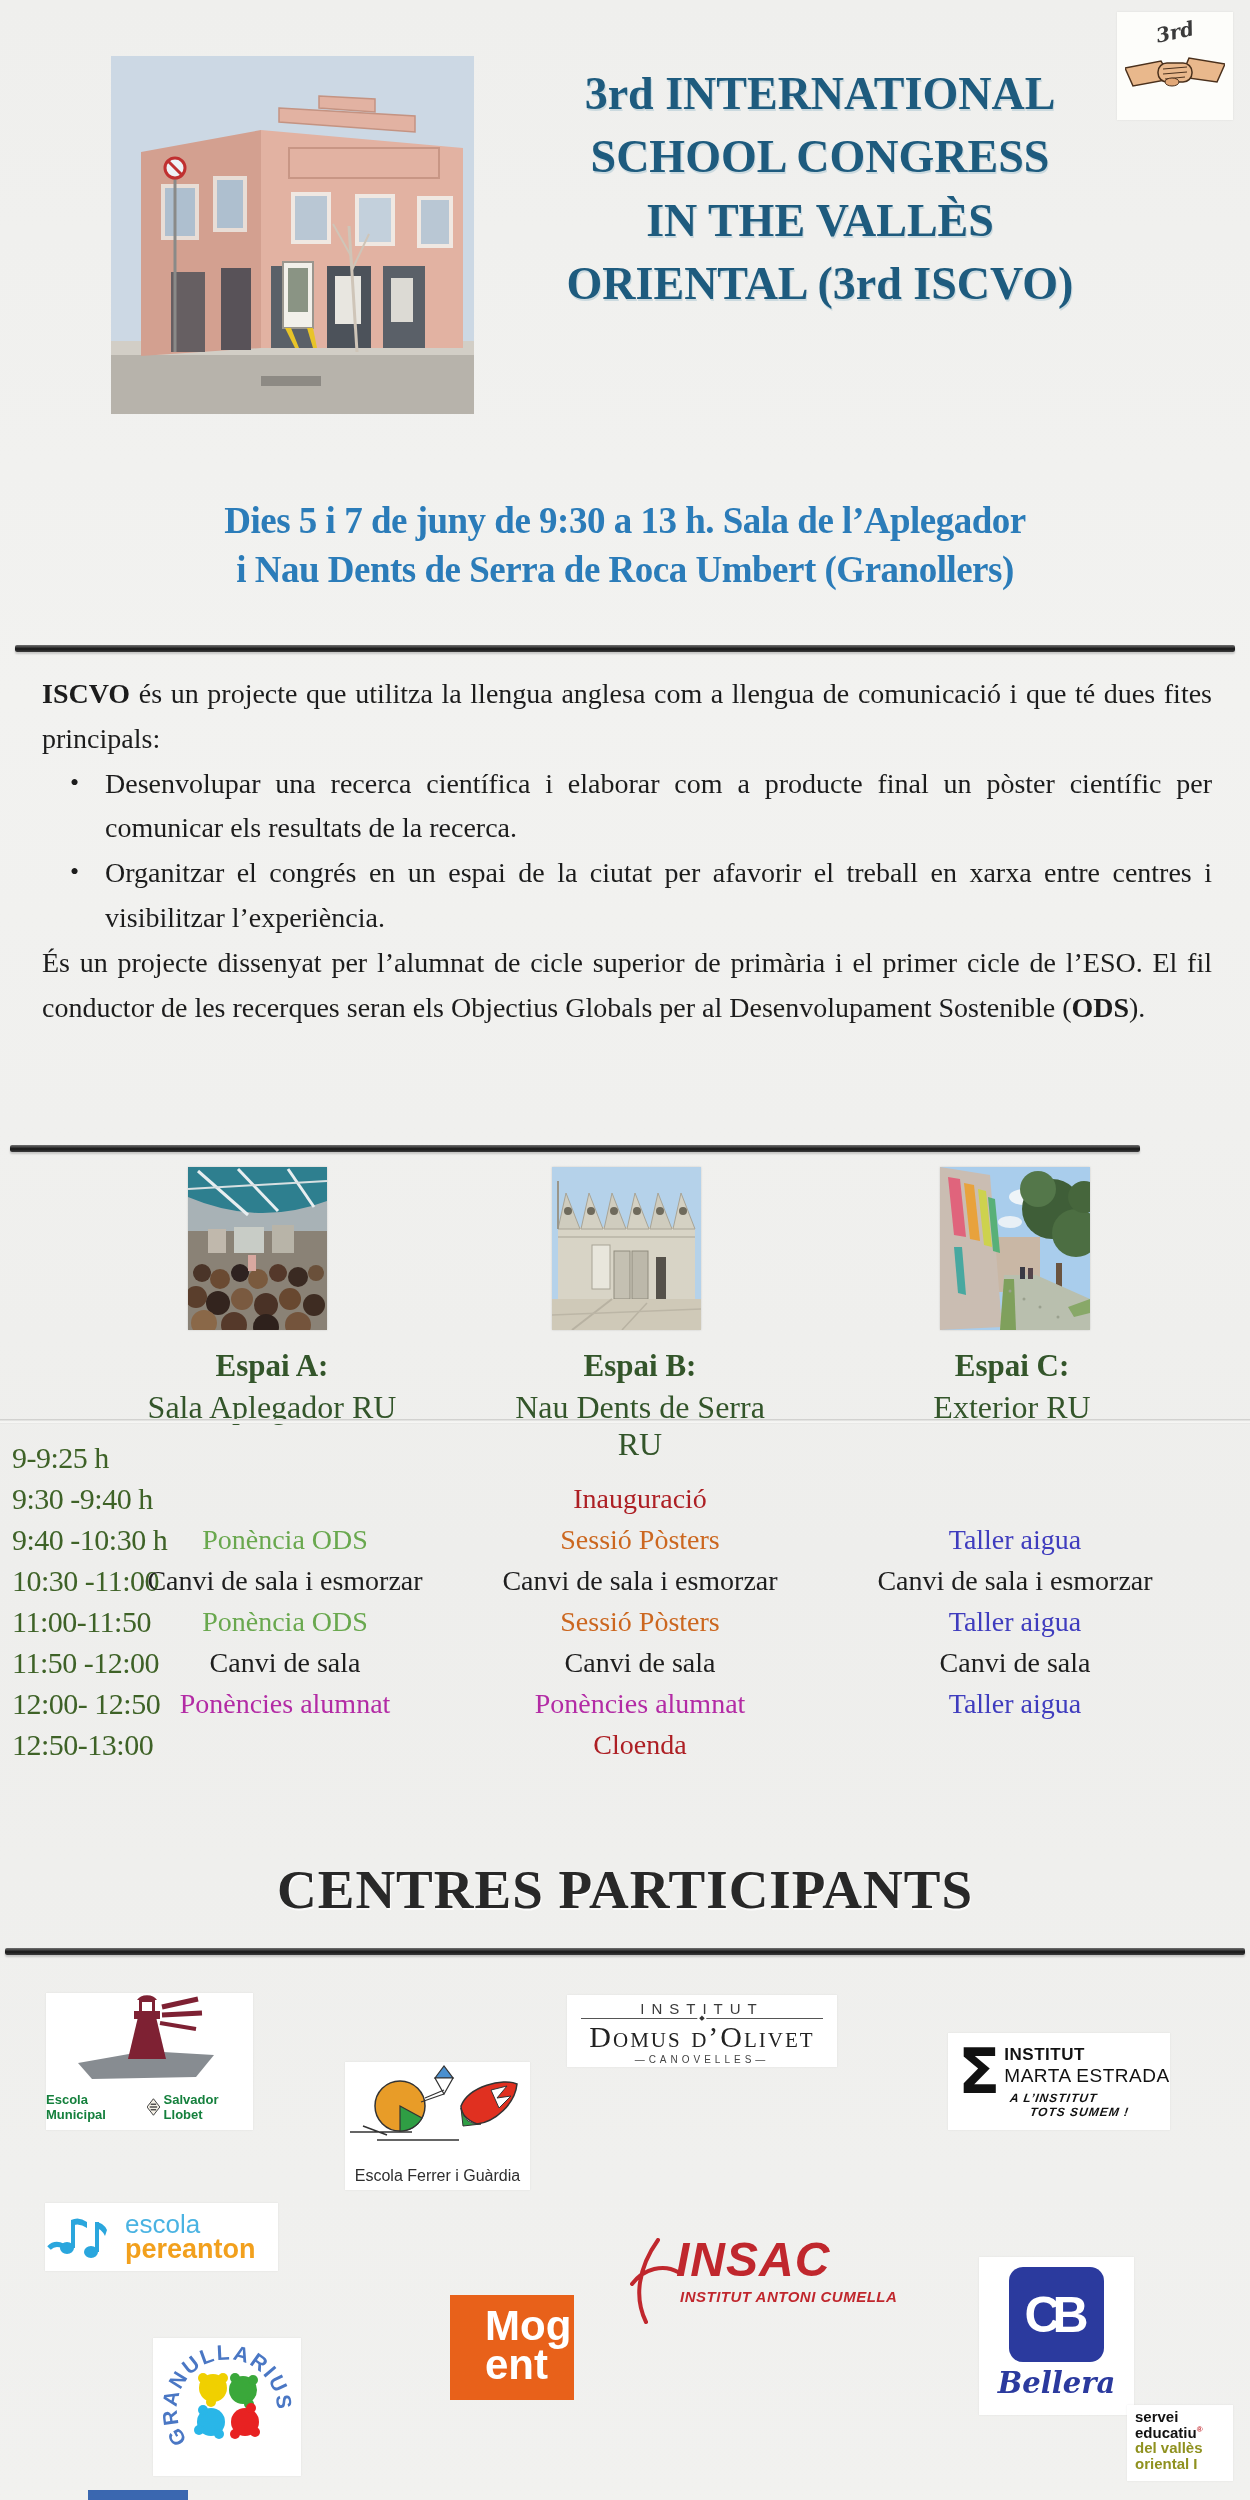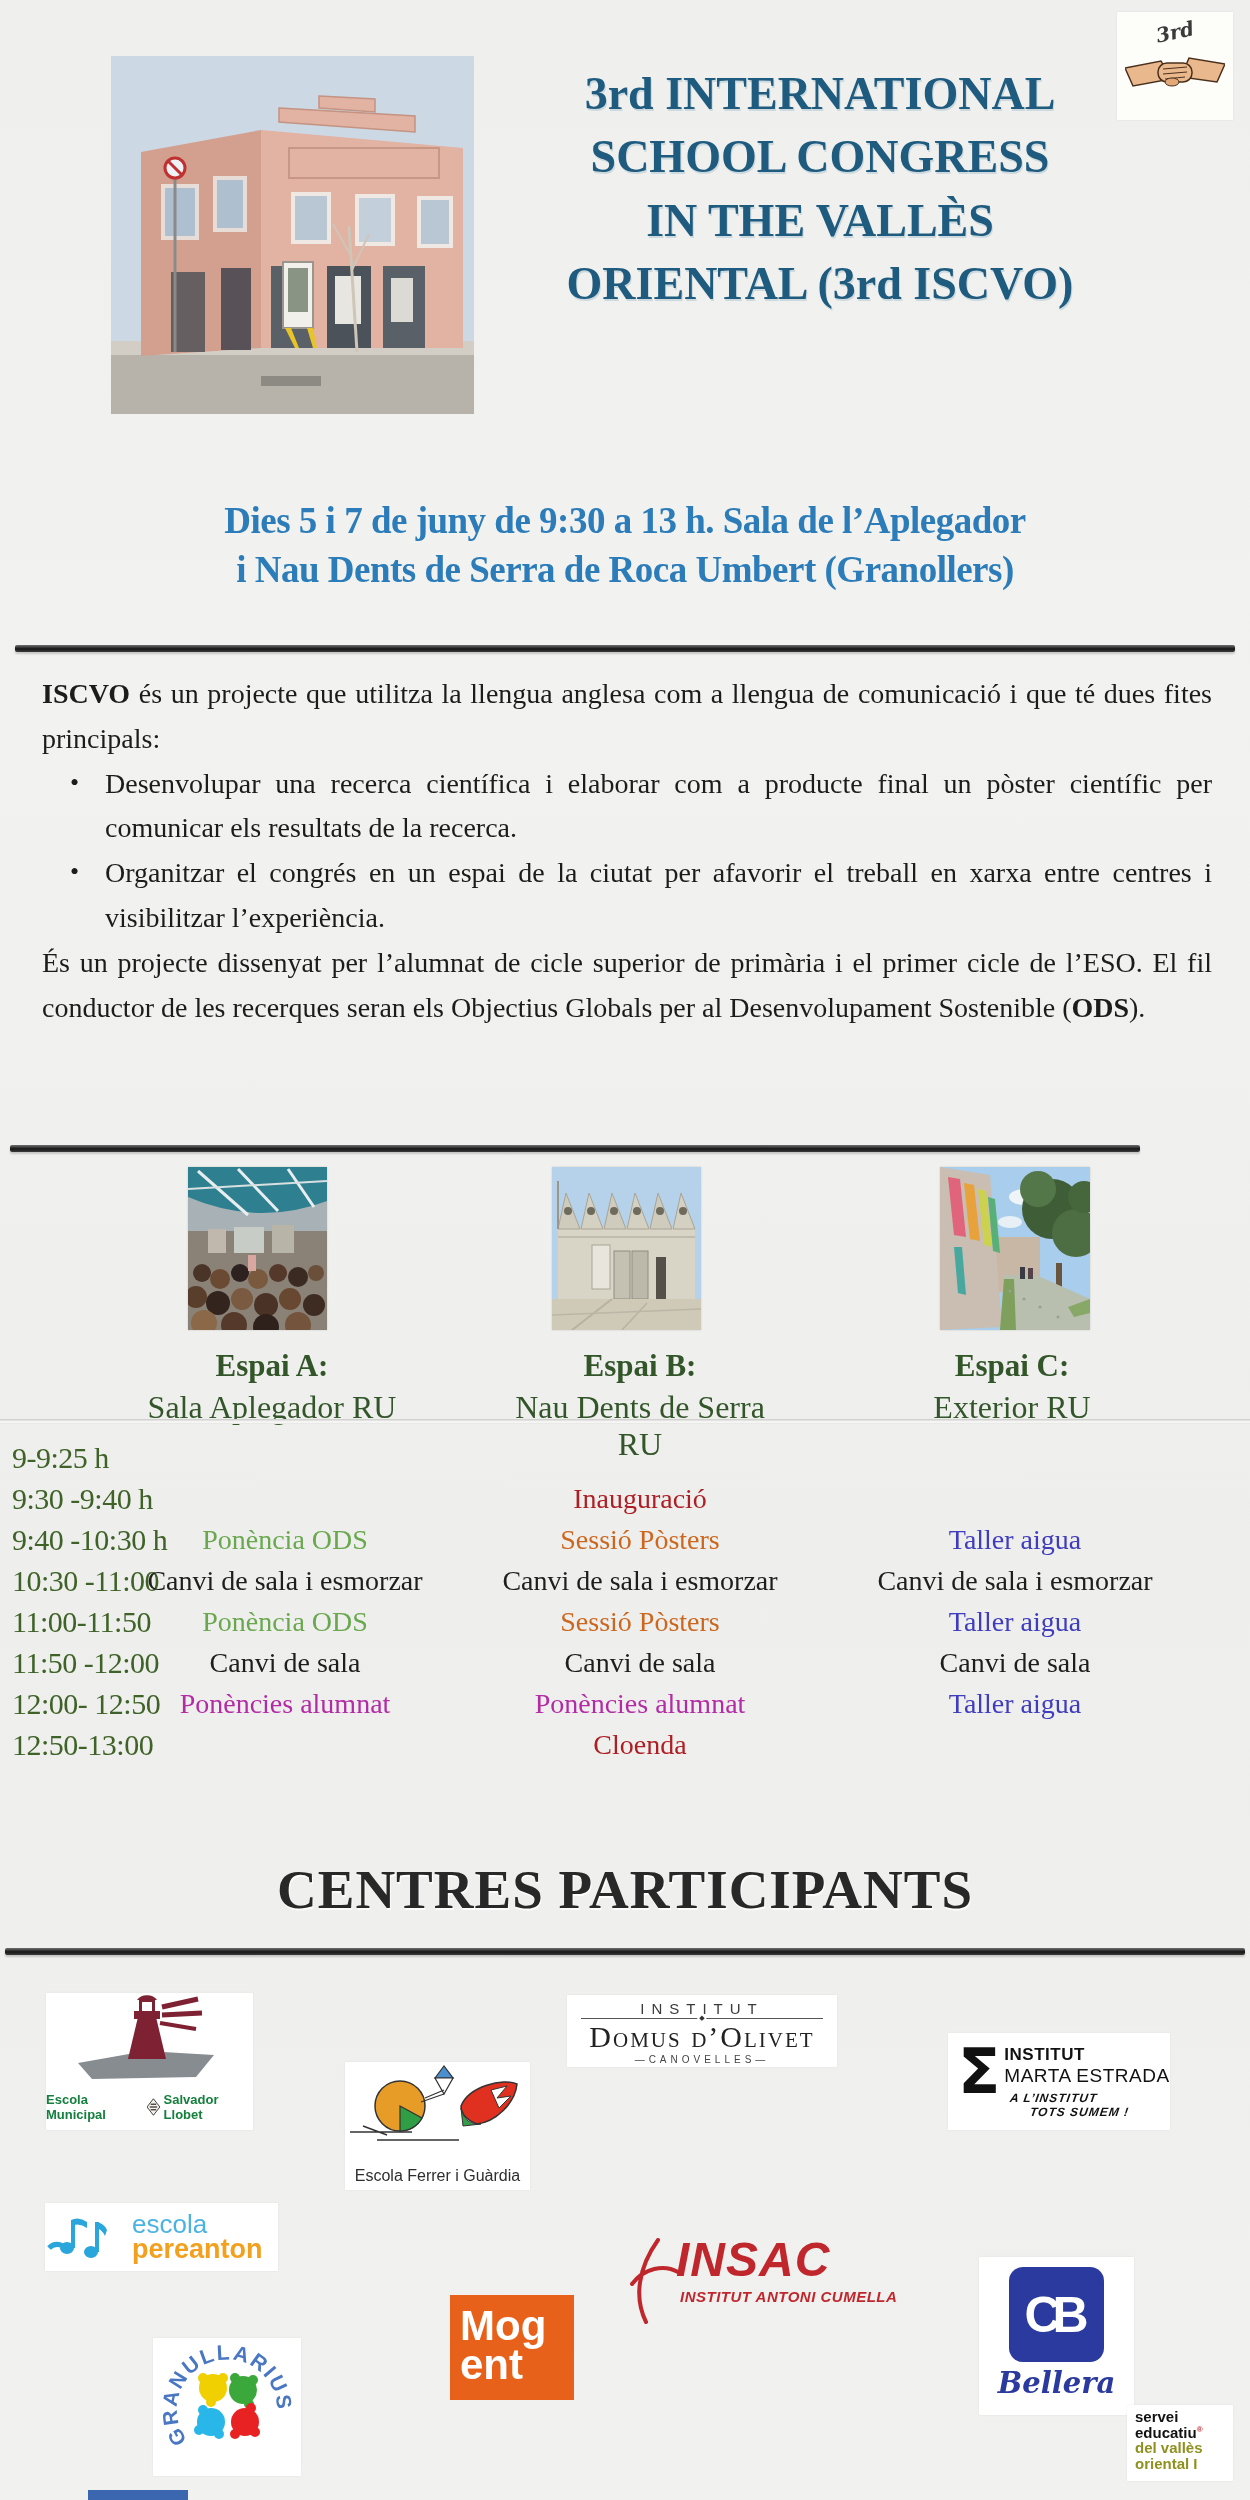--- a/index.html
+++ b/index.html
@@ -92,27 +92,27 @@
     line-height:1;margin:8px 4px 0 10px;}
   #marta-right{margin-top:12px;font-family:"Liberation Sans",sans-serif;color:#111;}
   #marta-l1{font-size:17px;font-weight:bold;letter-spacing:.5px;}
   #marta-l2{font-size:19px;font-weight:normal;letter-spacing:.5px;}
   .marta-tag{font-size:12px;font-style:italic;font-weight:bold;transform:skewX(-8deg);
     letter-spacing:1px;}
   #marta-t1{margin-top:4px;margin-left:6px;}
   #marta-t2{margin-left:26px;}
   
   #logo-pereanton{left:45px;top:2203px;width:233px;height:68px;display:flex;align-items:center;}
-  #pereanton-text{font-family:"Liberation Sans",sans-serif;line-height:.95;margin-left:15px;}
+  #pereanton-text{font-family:"Liberation Sans",sans-serif;line-height:.95;margin-left:8px;}
   #pereanton-w1{font-size:26px;color:#4ab3e2;}
   #pereanton-w2{font-size:27px;font-weight:bold;color:#f2a01d;}
   
   #logo-mogent{left:450px;top:2295px;width:124px;height:105px;background:#e8611a;}
   #mogent-text{font-family:"Liberation Sans",sans-serif;font-weight:bold;color:#fff;
-    font-size:42px;line-height:.92;padding:12px 0 0 10px;}
+    font-size:42px;line-height:.92;padding:12px 0 0 10px;margin-left:25px;}
   
   #logo-insac{left:628px;top:2238px;width:280px;height:90px;color:#c0272d;}
   #insac-name{position:absolute;left:48px;top:-6px;font-family:"Liberation Sans",sans-serif;
     font-size:48px;font-weight:bold;font-style:italic;letter-spacing:1px;}
   #insac-sub{position:absolute;left:52px;top:50px;font-family:"Liberation Sans",sans-serif;
     font-size:15px;font-weight:bold;font-style:italic;letter-spacing:.5px;}
   
   #logo-bellera{left:979px;top:2257px;width:155px;height:158px;text-align:center;}
   #bellera-square{width:95px;height:95px;background:#2b3a9e;border-radius:14px;margin:10px auto 0 auto;
     display:flex;align-items:center;justify-content:center;}

